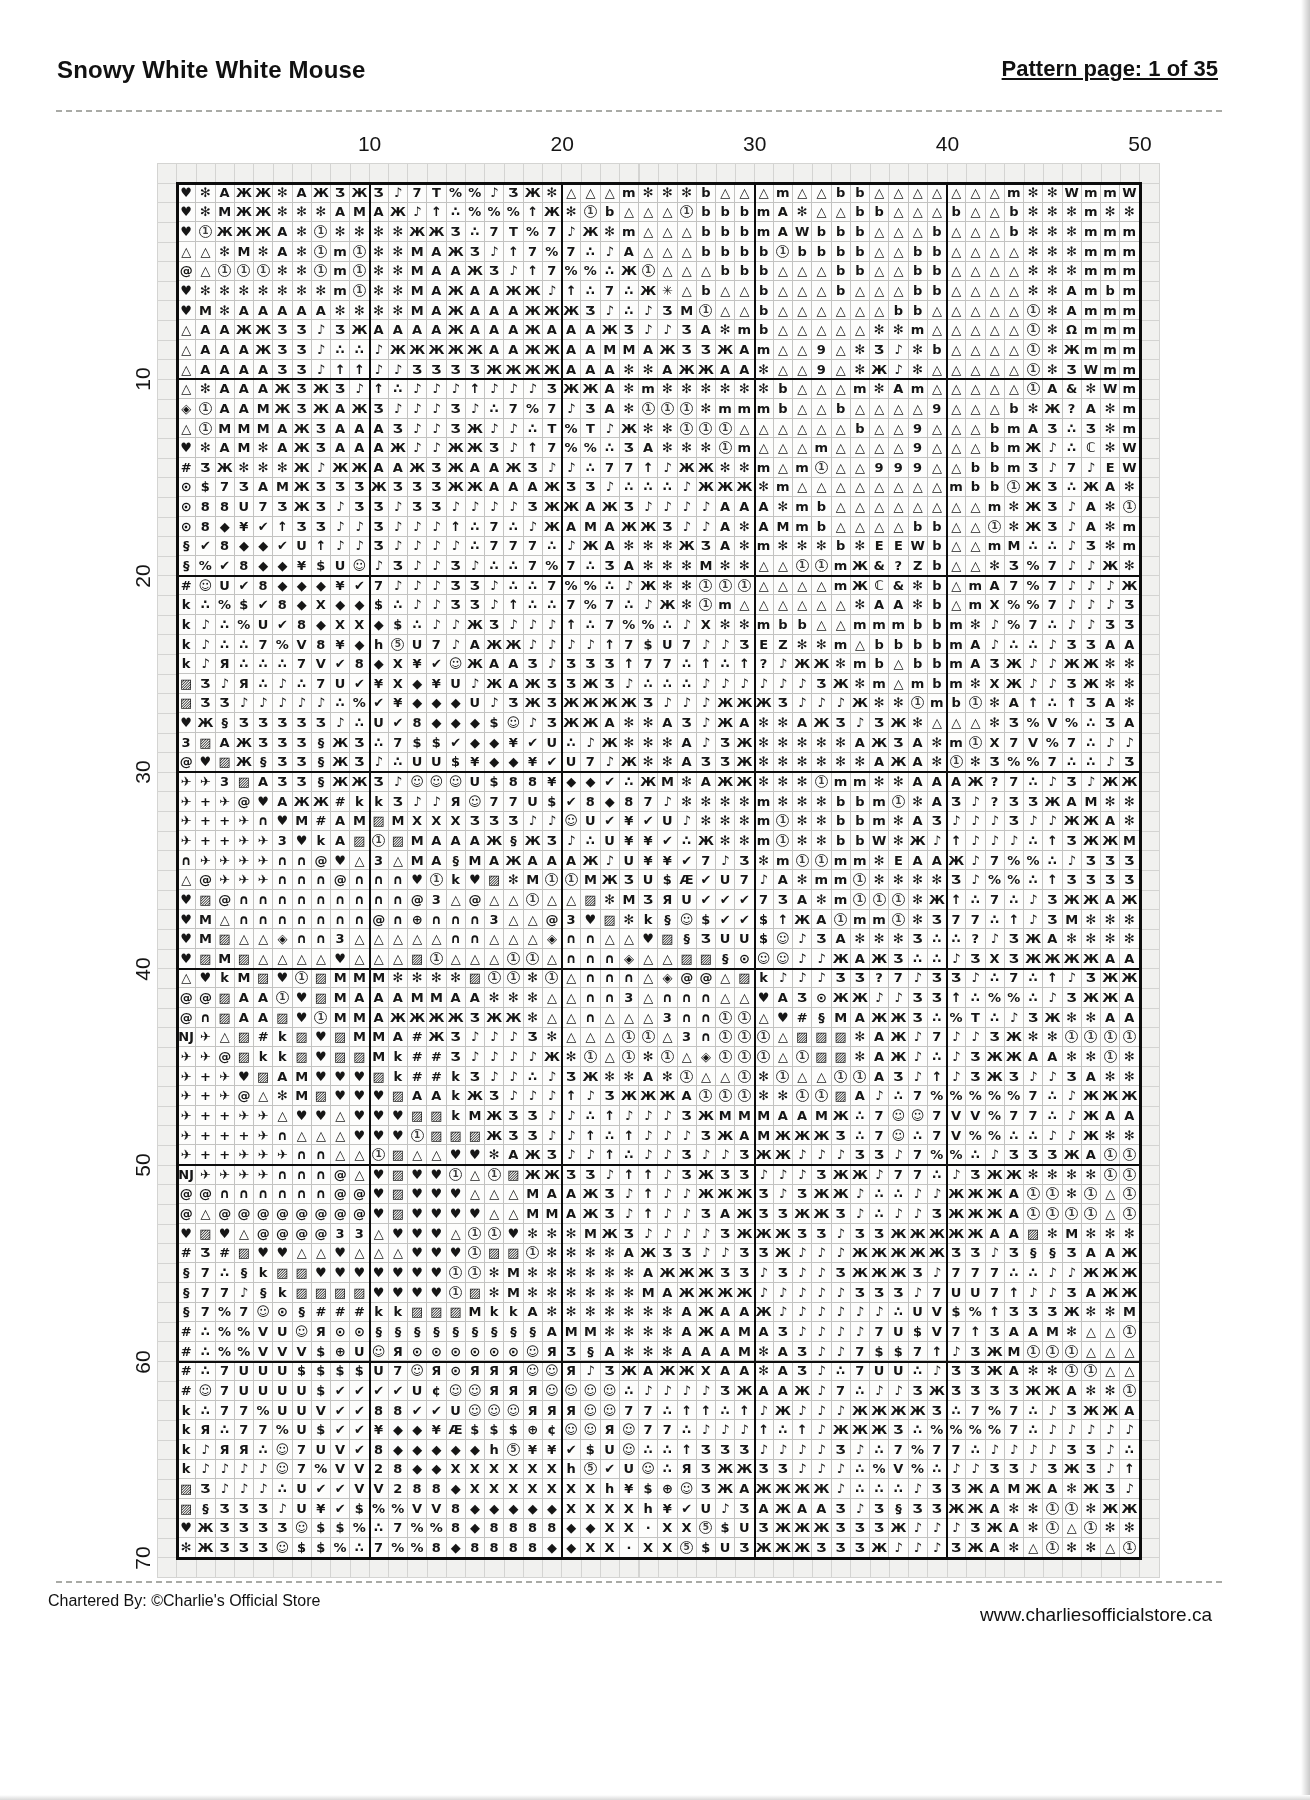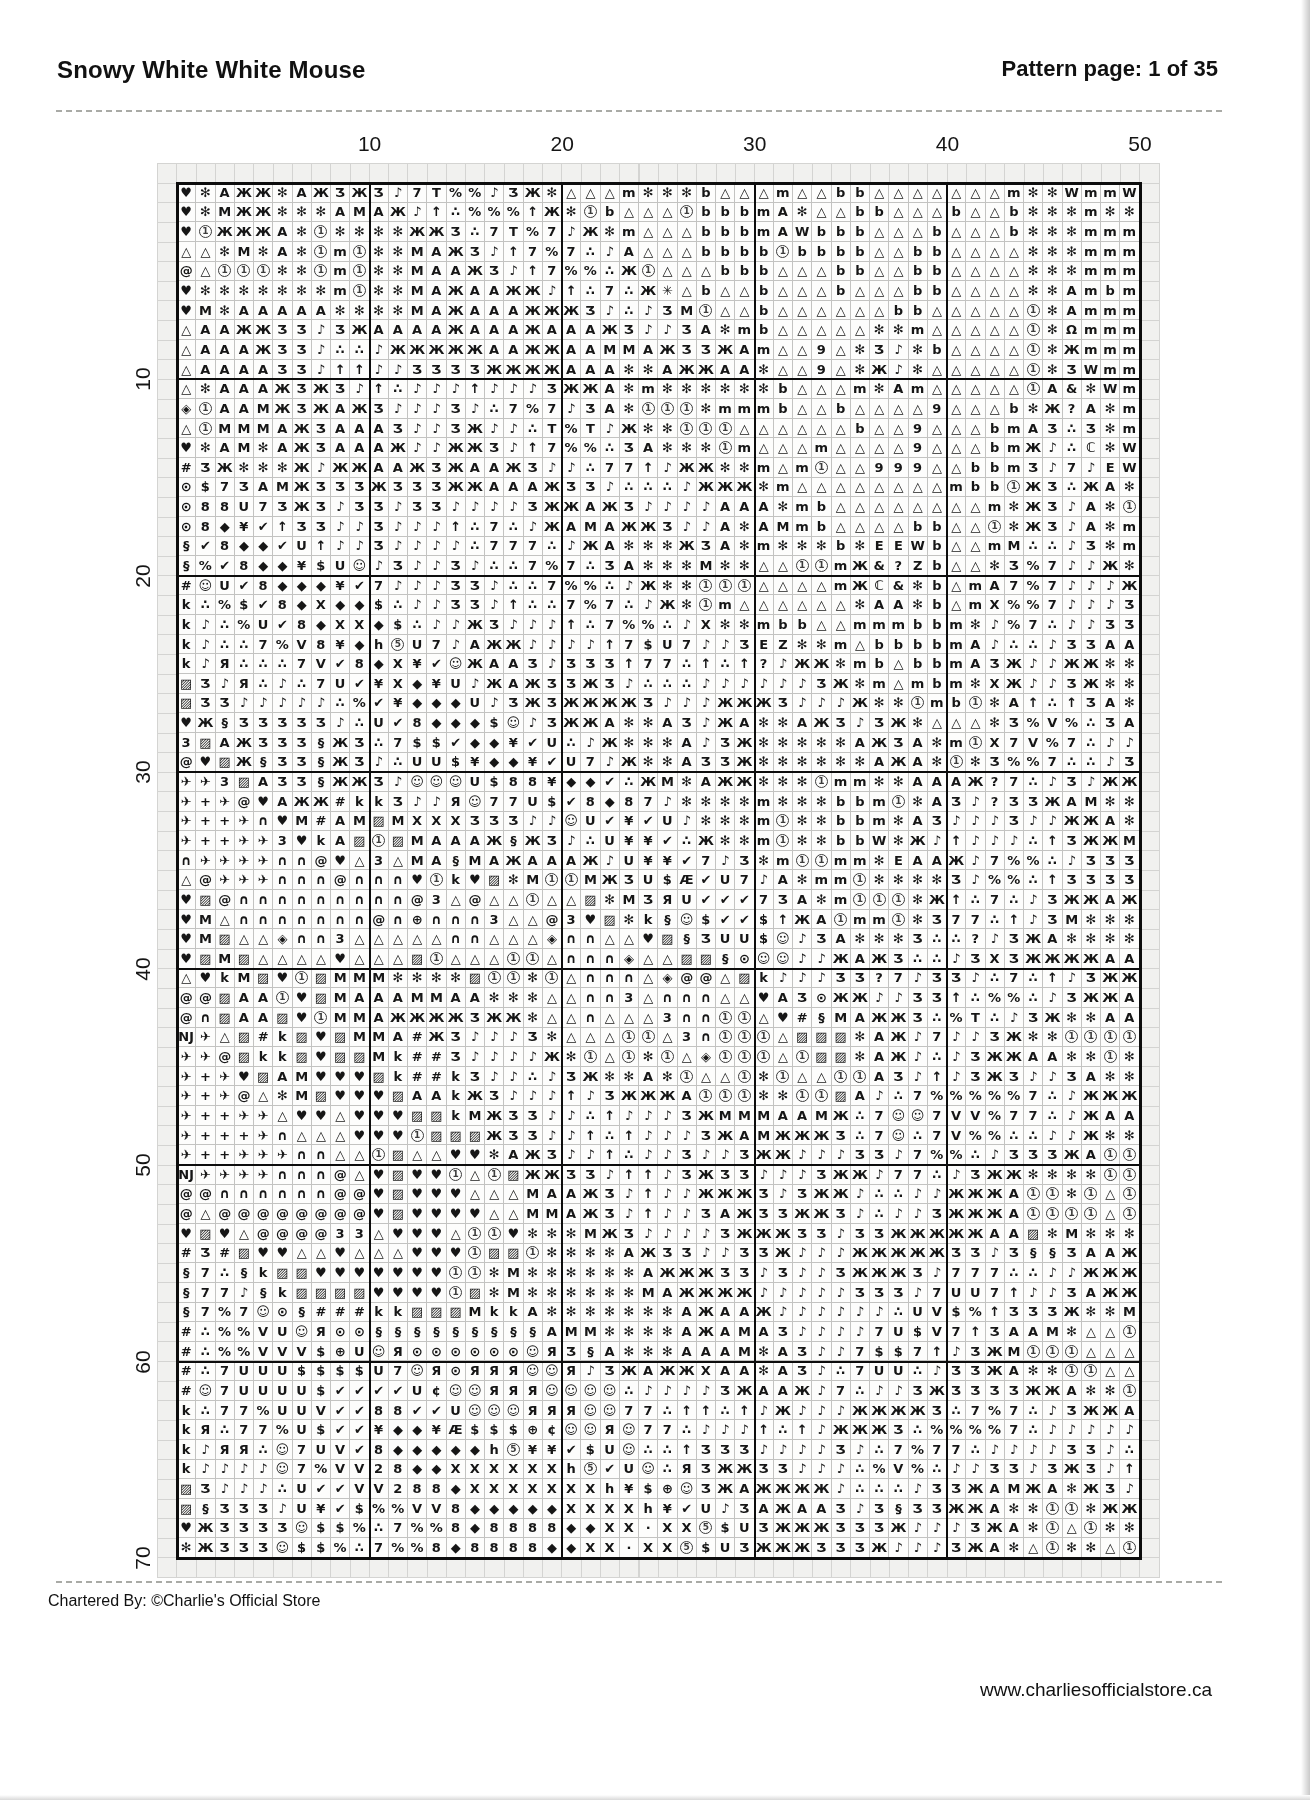--- a/index.html
+++ b/index.html
@@ -13,28 +13,28 @@
     background:linear-gradient(to right,#ffffff,#c9c9c9);}
   .scan-edge-bottom{position:absolute;left:0;bottom:0;width:1310px;height:5px;
     background:linear-gradient(to bottom,#ffffff,#d9d9d9);}
 
   .page-title{
     position:absolute;left:57px;top:56px;
     font-size:24px;font-weight:bold;letter-spacing:0.2px;
   }
   .page-label{
     position:absolute;right:92px;top:56px;
-    font-size:22px;font-weight:bold;
+    font-size:22px;font-weight:bold;text-decoration:underline;
   }
   .rule{position:absolute;left:56px;right:88px;border-top:2px dashed #a9aaa6;height:0;}
   .rule.top{top:110px;}
   .rule.bottom{top:1581px;}
 
   .footer-left{position:absolute;left:48px;top:1592px;font-size:16px;}
-  .footer-right{position:absolute;right:98px;top:1679px;font-size:19px;}
+  .footer-right{position:absolute;right:98px;top:1604px;font-size:19px;}
 
   
   .grid-ring{
     position:absolute;left:157px;top:163px;width:1003px;height:1415px;
     background:
       repeating-linear-gradient(to right,#d4d4d2 0,#d4d4d2 1px,transparent 1px,transparent 19.26px),
       repeating-linear-gradient(to bottom,#d4d4d2 0,#d4d4d2 1px,transparent 1px,transparent 19.64px),
       #f1f1ef;
   }
   .grid-area{

